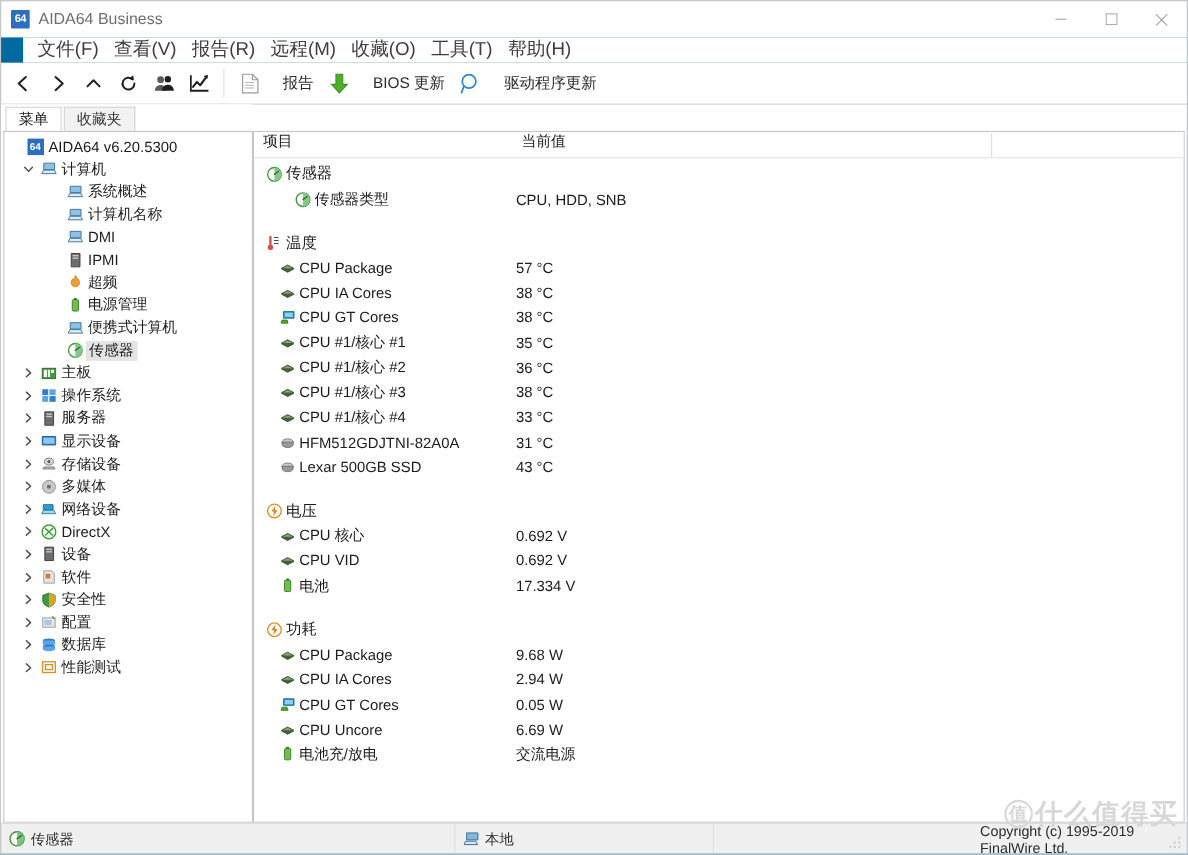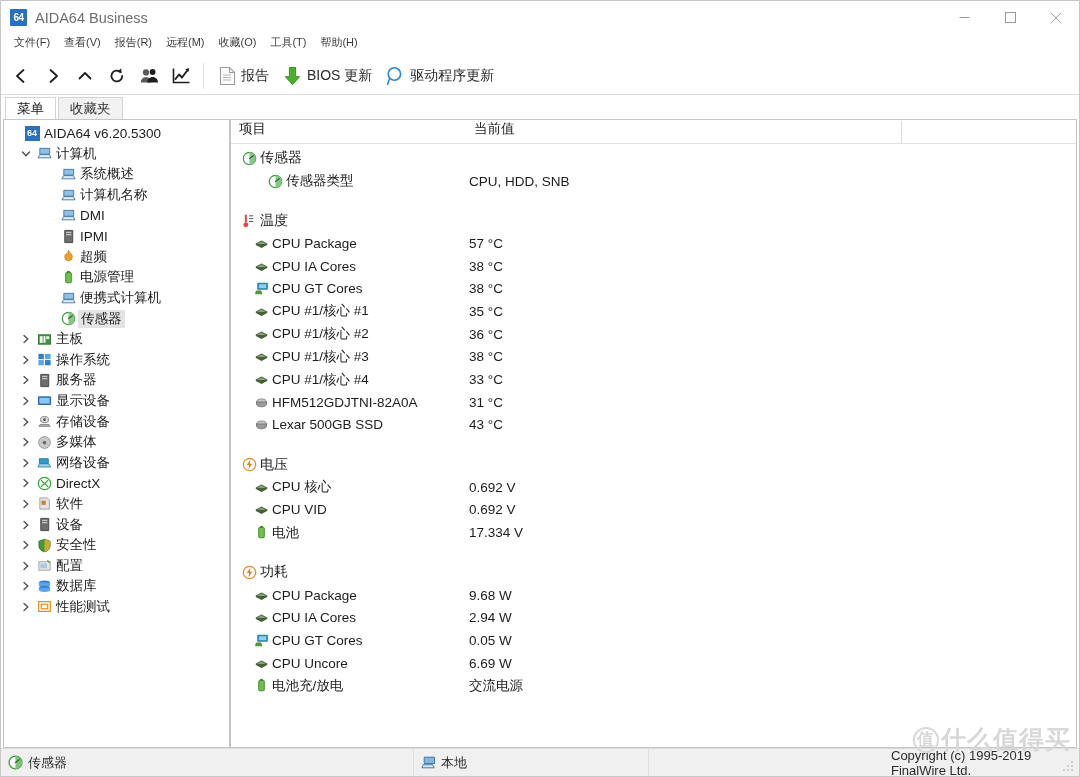--- a/index.html
+++ b/index.html
@@ -37,42 +37,42 @@
   .win-controls { position: absolute; right: 0; top: 0; height: 33px; display: flex; }
   .win-btn {
     width: 46px; height: 33px;
     display: flex; align-items: center; justify-content: center;
   }
   .win-btn svg { display: block; }
 
   
   .menubar {
     height: 23px; flex: 0 0 23px;
-    display: flex; align-items: flex-start;
+    display: flex; align-items: flex-end;
     padding-left: 6px;
     background: #ffffff;
-    font-size: 11px; color: #3d3d3d;
+    font-size: 17px; color: #3d3d3d; margin-left: 20px;
   }
   .menu-item { padding: 1px 7px; white-space: nowrap; }
 
   
   .toolbar {
     height: 38px; flex: 0 0 38px;
     display: flex; align-items: center;
     background: #ffffff;
     border-bottom: 1px solid #dcdcdc;
     padding-left: 4px;
   }
   .tb-btn {
     width: 32px; height: 32px;
     display: flex; align-items: center; justify-content: center;
   }
   .tb-sep { width: 1px; height: 26px; background: #dfdfdf; margin: 0 10px 0 6px; }
   .tb-wide {
-    height: 32px; display: flex; align-items: center; gap: 5px;
+    height: 32px; display: flex; align-items: center; gap: 21px;
     padding: 0 9px 0 5px; font-size: 14px; color: #2b2b2b; white-space: nowrap;
   }
 
   
   .body-area { flex: 1 1 auto; display: flex; min-height: 0; background: #ffffff; }
 
   
   .sidebar {
     width: 229px; flex: 0 0 229px;
     display: flex; flex-direction: column;
@@ -515,40 +515,40 @@
               <div class="lbl">DirectX</div>
             </div>
             <div class="tnode d1">
               <div class="chev">
                 <svg width="10" height="10" viewBox="0 0 10 10">
                   <polyline points="3,1.5 6.8,5 3,8.5" fill="none" stroke="#4c4c4c" stroke-width="1.3" stroke-linecap="round" stroke-linejoin="round"></polyline>
                 </svg>
               </div>
               <div class="ico">
                 <svg width="15" height="15" viewBox="0 0 16 16">
-                  <path d="M3 2h8l2.2 2.2V14H3z" fill="#e4e4e4" stroke="#9a9a9a" stroke-width=".9"></path>
-                  <rect x="4.8" y="5" width="4.5" height="4.5" fill="#d27f2a"></rect>
-                </svg>
-              </div>
-              <div class="lbl">软件</div>
-            </div>
-            <div class="tnode d1">
-              <div class="chev">
-                <svg width="10" height="10" viewBox="0 0 10 10">
-                  <polyline points="3,1.5 6.8,5 3,8.5" fill="none" stroke="#4c4c4c" stroke-width="1.3" stroke-linecap="round" stroke-linejoin="round"></polyline>
-                </svg>
-              </div>
-              <div class="ico">
-                <svg width="15" height="15" viewBox="0 0 16 16">
                   <path d="M4 1.5h8.5v13H4z" fill="#6d6d6d" stroke="#3a3a3a" stroke-width=".9"></path>
                   <rect x="5.4" y="3" width="5.6" height="1.3" fill="#c9c9c9"></rect>
                   <rect x="5.4" y="5.4" width="5.6" height="1.3" fill="#c9c9c9"></rect>
                 </svg>
               </div>
               <div class="lbl">设备</div>
+            </div>
+            <div class="tnode d1">
+              <div class="chev">
+                <svg width="10" height="10" viewBox="0 0 10 10">
+                  <polyline points="3,1.5 6.8,5 3,8.5" fill="none" stroke="#4c4c4c" stroke-width="1.3" stroke-linecap="round" stroke-linejoin="round"></polyline>
+                </svg>
+              </div>
+              <div class="ico">
+                <svg width="15" height="15" viewBox="0 0 16 16">
+                  <path d="M3 2h8l2.2 2.2V14H3z" fill="#e4e4e4" stroke="#9a9a9a" stroke-width=".9"></path>
+                  <rect x="4.8" y="5" width="4.5" height="4.5" fill="#d27f2a"></rect>
+                </svg>
+              </div>
+              <div class="lbl">软件</div>
             </div>
             <div class="tnode d1">
               <div class="chev">
                 <svg width="10" height="10" viewBox="0 0 10 10">
                   <polyline points="3,1.5 6.8,5 3,8.5" fill="none" stroke="#4c4c4c" stroke-width="1.3" stroke-linecap="round" stroke-linejoin="round"></polyline>
                 </svg>
               </div>
               <div class="ico">
                 <svg width="15" height="15" viewBox="0 0 16 16">
                   <path d="M8 1.2 14 3.4v5.1c0 3.2-2.6 5.4-6 6.3-3.4-.9-6-3.1-6-6.3V3.4z" fill="#3f9a3f" stroke="#2a6a2a" stroke-width=".8"></path>

